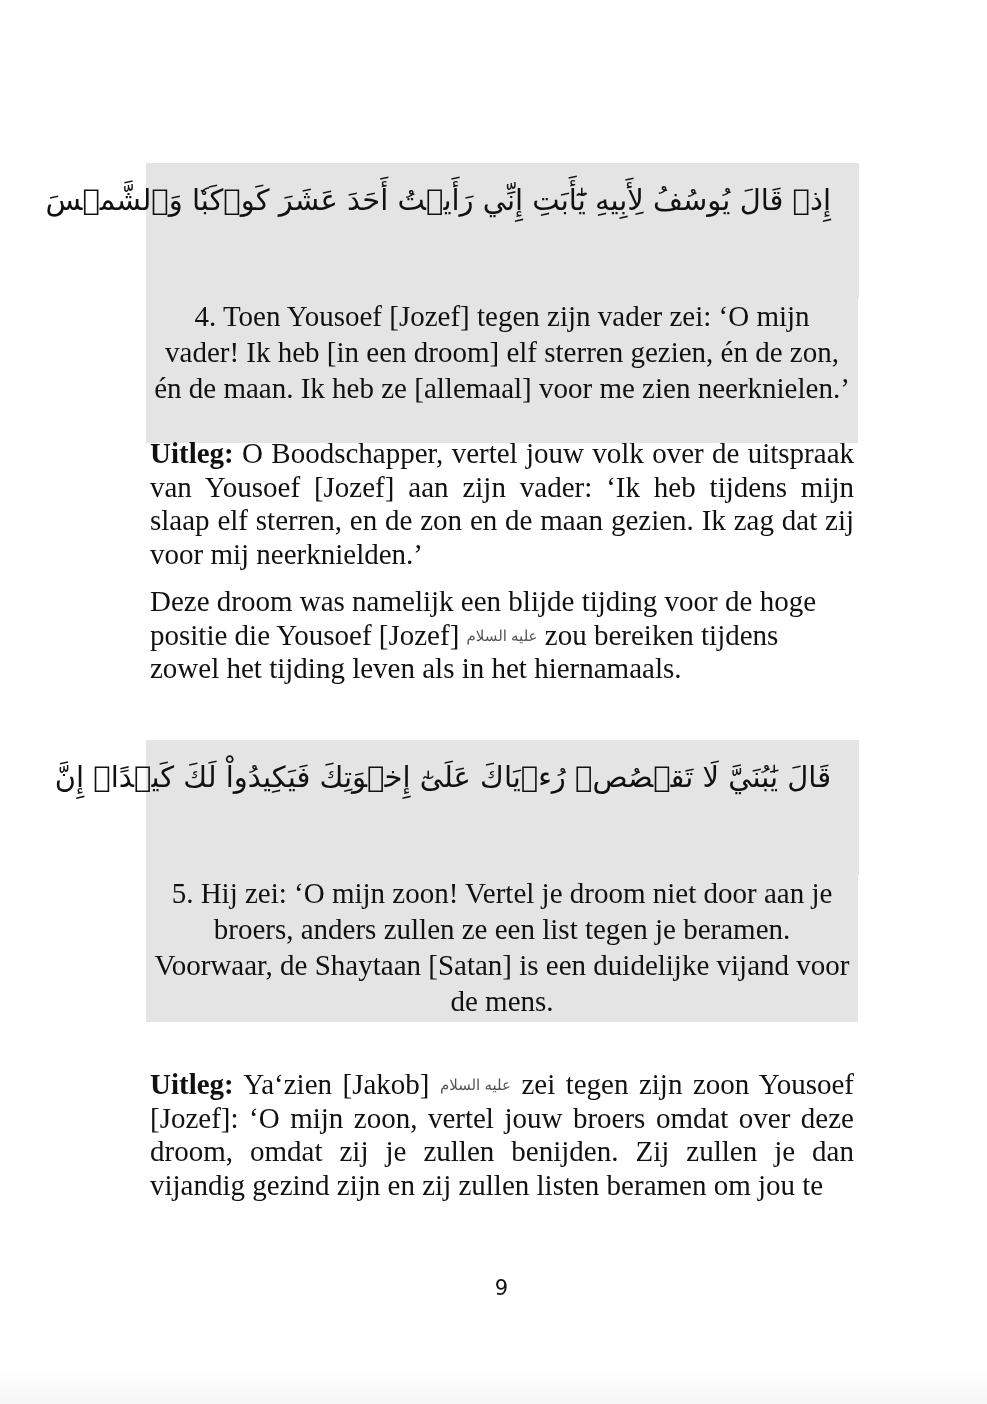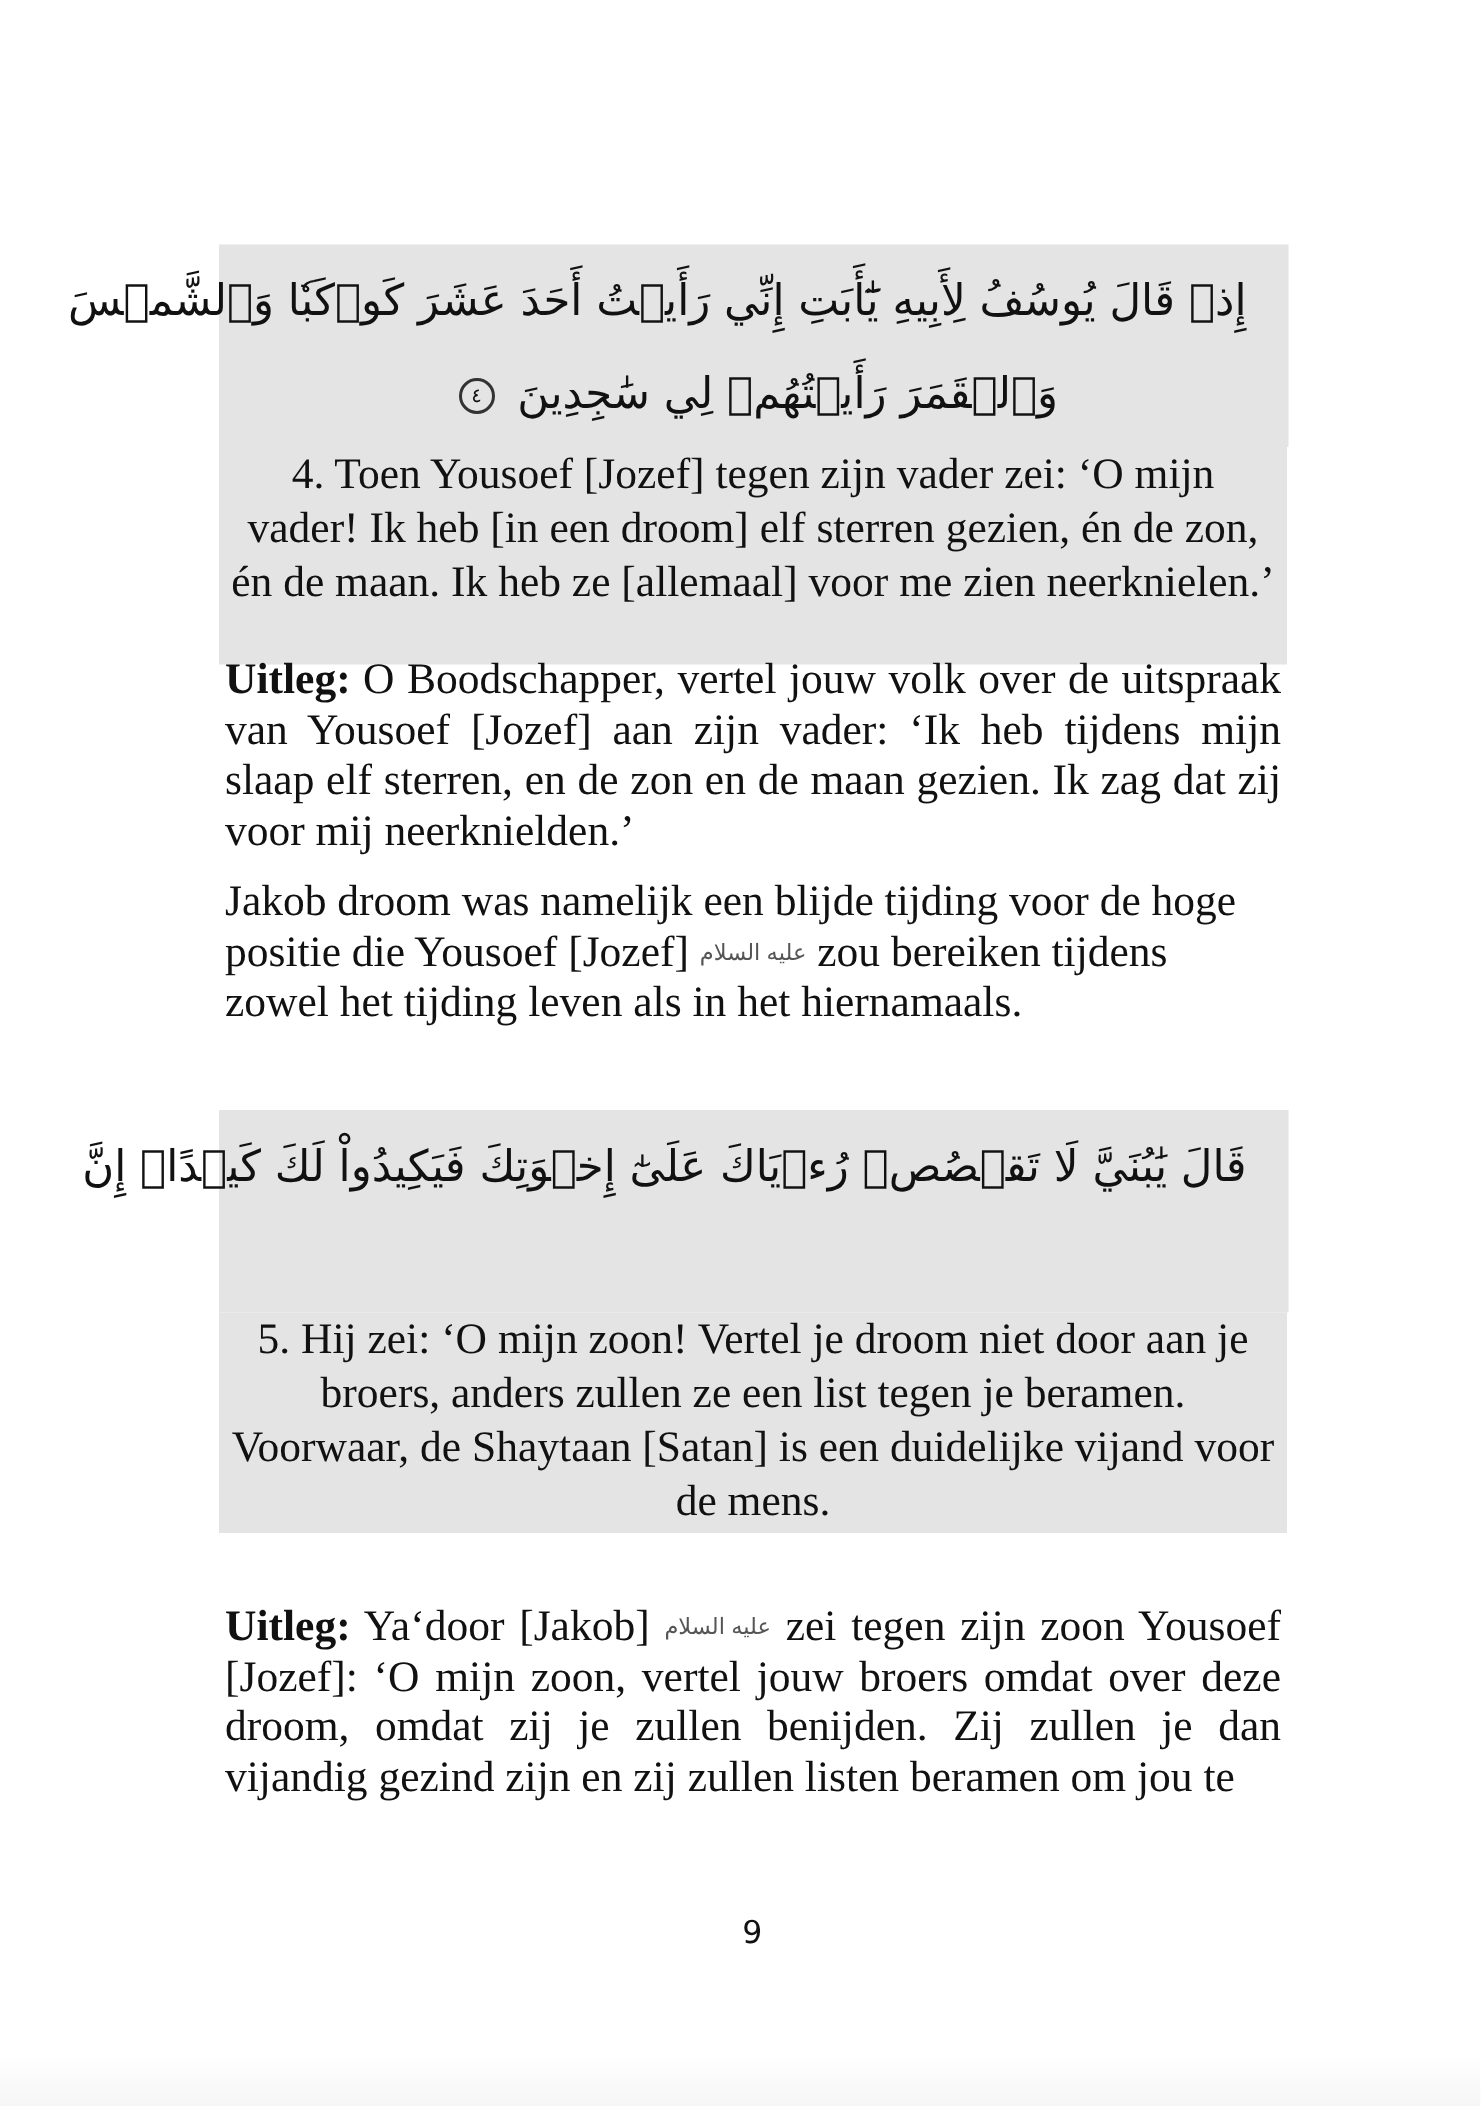--- a/index.html
+++ b/index.html
@@ -100,51 +100,47 @@
       font-size: 21px;
       color: #111;
     }
   </style>
 </head>
 <body>
 
 <div class="verse-block" style="top:163px;">
   <div class="arabic-box" style="height:135px;">
     <span class="arabic-line">إِذۡ قَالَ يُوسُفُ لِأَبِيهِ يَٰٓأَبَتِ إِنِّي رَأَيۡتُ أَحَدَ عَشَرَ كَوۡكَبٗا وَٱلشَّمۡسَ</span>
-    <span class="arabic-line">
-      <span>وَٱلۡقَمَرَ رَأَيۡتُهُمۡ لِي سَٰجِدِينَ</span>
-      <span class="ayah-marker">٤</span>
-    </span>
   </div>
   <div class="translation-box" style="height:145px;">4. Toen Yousoef [Jozef] tegen zijn vader zei: ‘O mijn vader! Ik heb [in een droom] elf sterren gezien, én de zon, én de maan. Ik heb ze [allemaal] voor me zien neerknielen.’</div>
 </div>
 
 <div class="explanation" style="top:437px;">
   <p>
     <span class="label">Uitleg:</span>
     <span>O Boodschapper, vertel jouw volk over de uitspraak van Yousoef [Jozef] aan zijn vader: ‘Ik heb tijdens mijn slaap elf sterren, en de zon en de maan gezien. Ik zag dat zij voor mij neerknielden.’</span>
   </p>
   <p style="text-align:left;">
-    <span>Jakob droom was namelijk een blijde tijding voor de hoge positie die Yousoef [Jozef]</span>
+    <span>Deze droom was namelijk een blijde tijding voor de hoge positie die Yousoef [Jozef]</span>
     <span class="honorific">عليه السلام</span>
     <span>zou bereiken tijdens zowel het tijding leven als in het hiernamaals.</span>
   </p>
 </div>
 
 <div class="verse-block" style="top:740px;">
   <div class="arabic-box" style="height:135px;">
     <span class="arabic-line">قَالَ يَٰبُنَيَّ لَا تَقۡصُصۡ رُءۡيَاكَ عَلَىٰٓ إِخۡوَتِكَ فَيَكِيدُواْ لَكَ كَيۡدًاۖ إِنَّ</span>
   </div>
   <div class="translation-box" style="height:147px;">5. Hij zei: ‘O mijn zoon! Vertel je droom niet door aan je broers, anders zullen ze een list tegen je beramen. Voorwaar, de Shaytaan [Satan] is een duidelijke vijand voor de mens.</div>
 </div>
 
 <div class="explanation" style="top:1068px;">
   <p>
     <span class="label">Uitleg:</span>
-    <span>Ya‘door [Jakob]</span>
+    <span>Ya‘zien [Jakob]</span>
     <span class="honorific">عليه السلام</span>
     <span>zei tegen zijn zoon Yousoef [Jozef]: ‘O mijn zoon, vertel jouw broers omdat over deze droom, omdat zij je zullen benijden. Zij zullen je dan vijandig gezind zijn en zij zullen listen beramen om jou te</span>
   </p>
 </div>
 
 <div class="page-number">9</div>
 
 <div class="page-bottom-shade"></div>
 
 </body></html>

